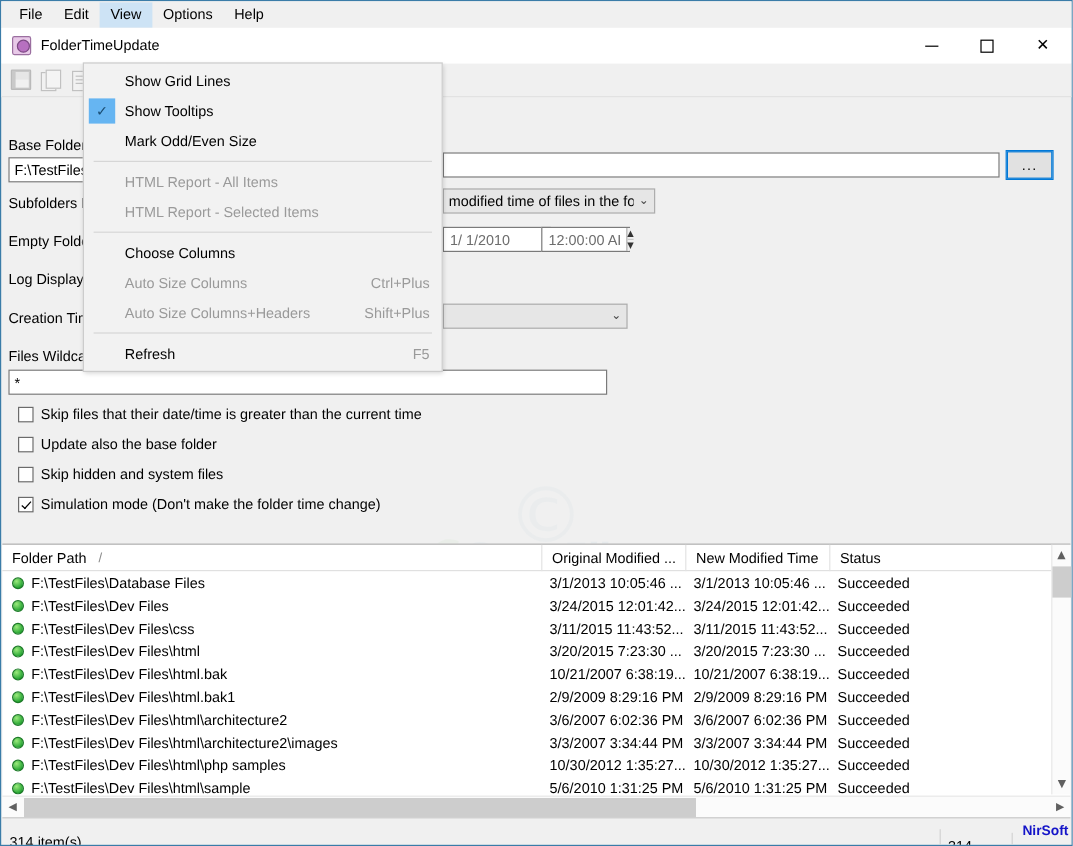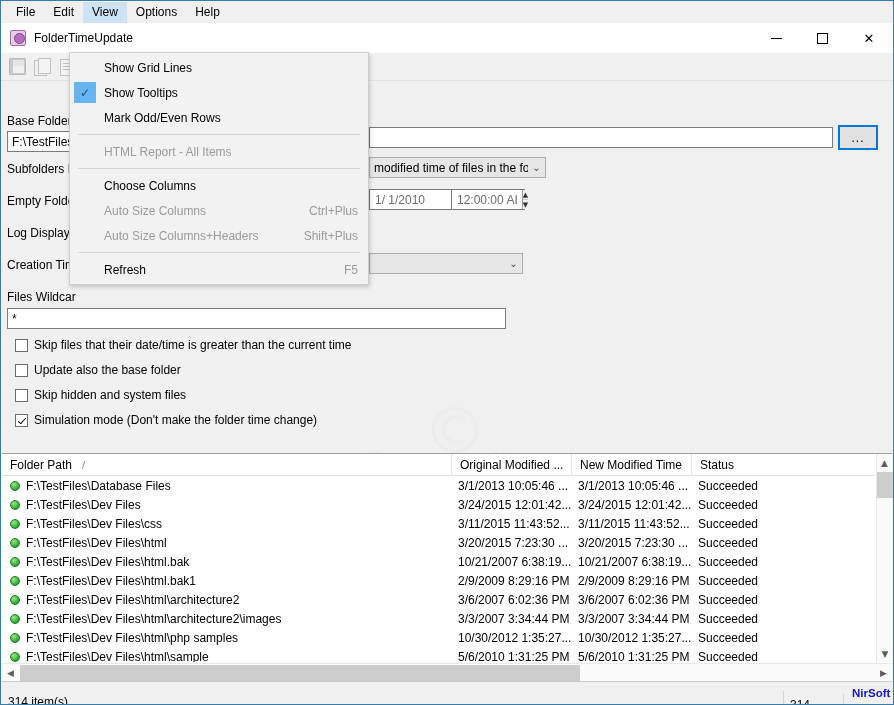--- a/index.html
+++ b/index.html
@@ -344,25 +344,28 @@
 
   <div id="viewmenu">
     <div class="mi">
       <span>Show Grid Lines</span>
     </div>
     <div class="mi">
       <span class="chk">✓</span>
       <span>Show Tooltips</span>
     </div>
     <div class="mi">
-      <span>Mark Odd/Even Rows</span>
+      <span>Mark Odd/Even Size</span>
     </div>
     <div class="msep"></div>
     <div class="mi disabled">
       <span>HTML Report - All Items</span>
+    </div>
+    <div class="mi disabled">
+      <span>HTML Report - Selected Items</span>
     </div>
     <div class="msep"></div>
     <div class="mi">
       <span>Choose Columns</span>
     </div>
     <div class="mi disabled">
       <span>Auto Size Columns</span>
       <span class="shortcut">Ctrl+Plus</span>
     </div>
     <div class="mi disabled">

